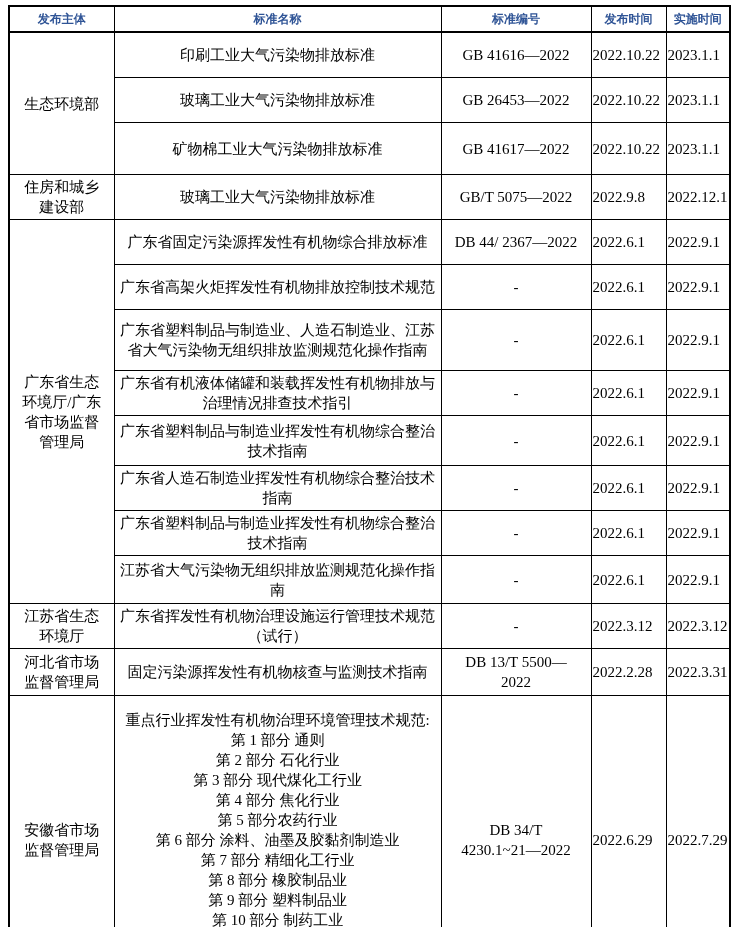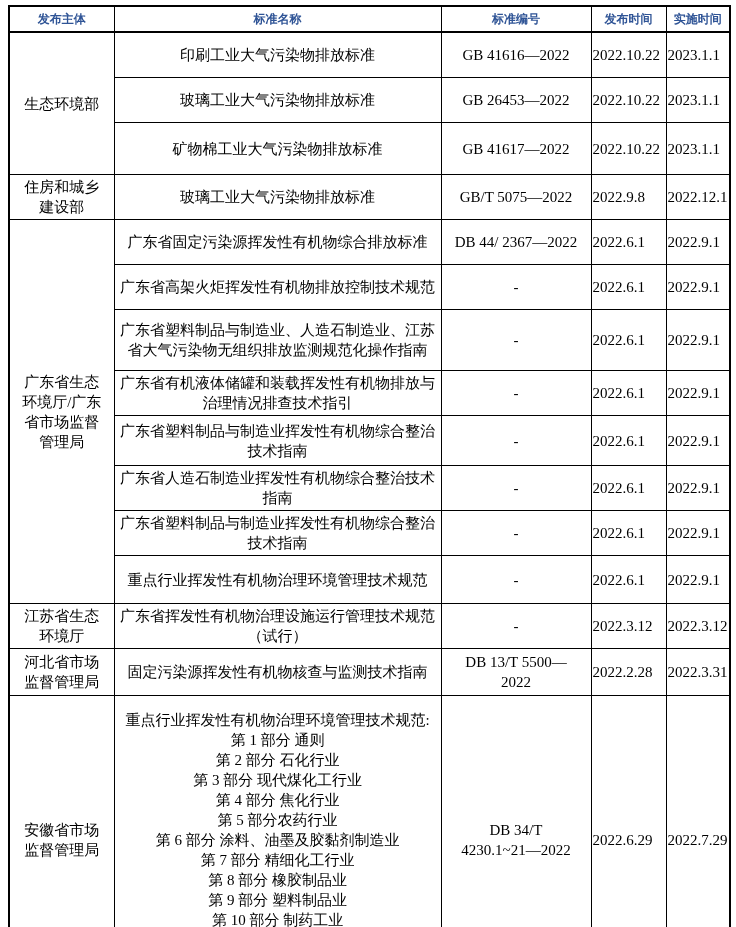--- a/index.html
+++ b/index.html
@@ -122,21 +122,21 @@
       <td class="date">2022.6.1</td>
       <td class="date">2022.9.1</td>
     </tr>
     <tr style="height:45px">
       <td class="name">广东省塑料制品与制造业挥发性有机物综合整治技术指南</td>
       <td class="num">-</td>
       <td class="date">2022.6.1</td>
       <td class="date">2022.9.1</td>
     </tr>
     <tr style="height:48px">
-      <td class="name">重点行业挥发性有机物治理环境管理技术规范</td>
+      <td class="name">江苏省大气污染物无组织排放监测规范化操作指南</td>
       <td class="num">-</td>
       <td class="date">2022.6.1</td>
       <td class="date">2022.9.1</td>
     </tr>
 
     <tr style="height:33px">
       <td class="pub">江苏省生态
 环境厅</td>
       <td class="name">广东省挥发性有机物治理设施运行管理技术规范（试行）</td>
       <td class="num">-</td>

